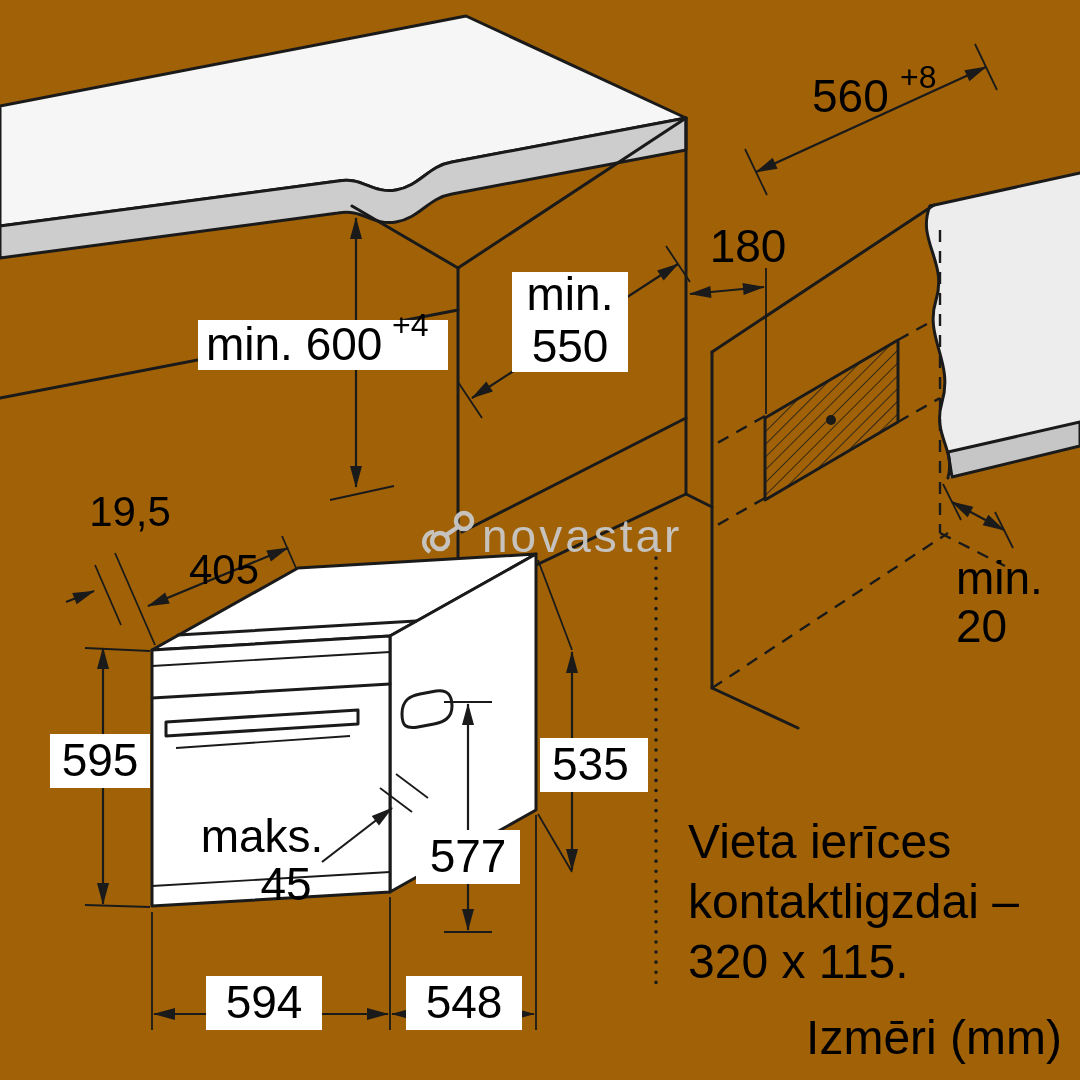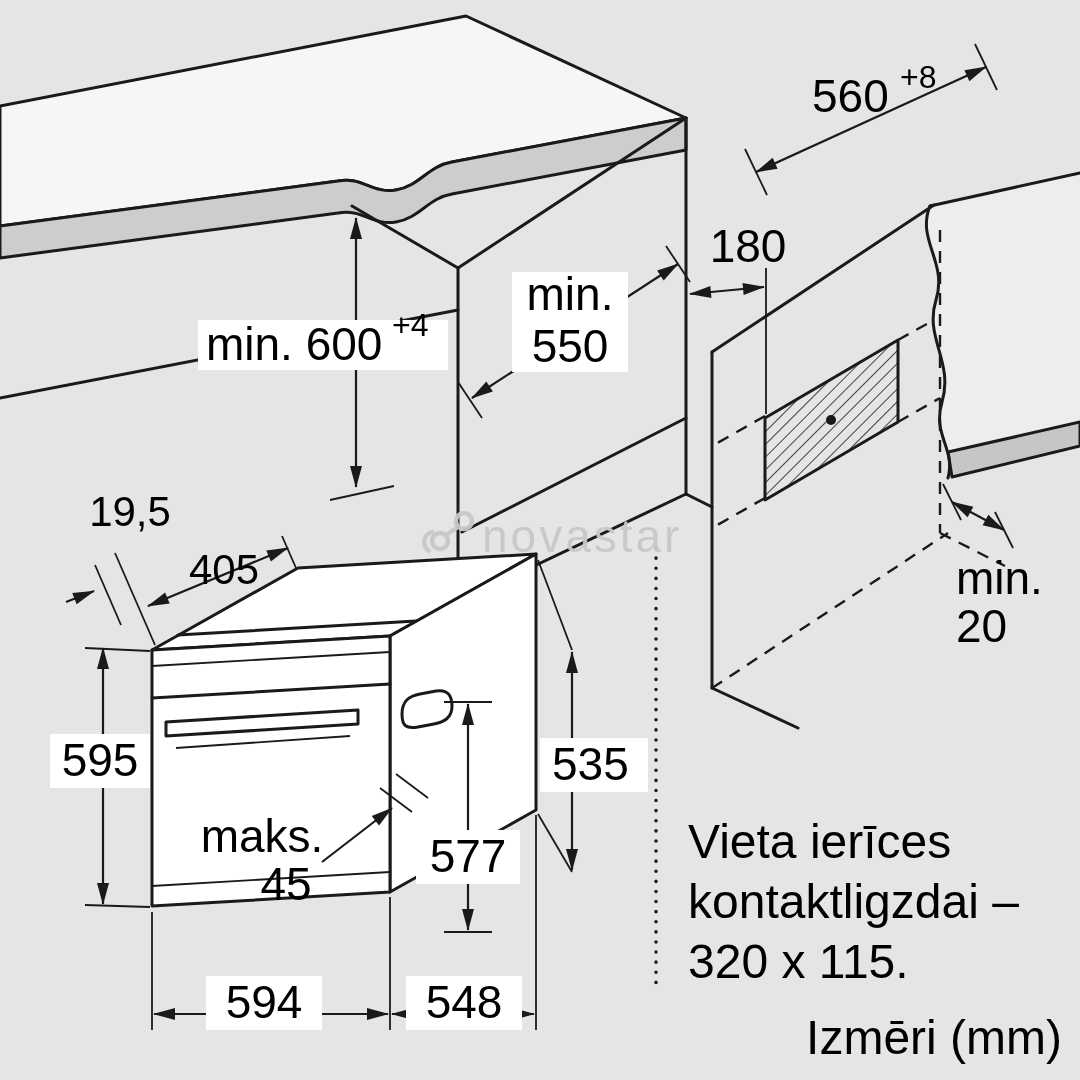--- a/index.html
+++ b/index.html
@@ -1,16 +1,16 @@
 <!DOCTYPE html>
 <html><head>
 <meta charset="utf-8">
 <style>
   html,body{margin:0;padding:0;background:#fff;}
-  .stage{width:1080px;height:1080px;position:relative;background:#e5e5e5;overflow:hidden;}
+  .stage{width:1080px;height:1080px;position:relative;background:#a16207;overflow:hidden;}
   svg{display:block;}
   svg text{font-family:"Liberation Sans","DejaVu Sans",sans-serif;fill:#000;}
   .dim{font-size:46px;}
   .dimS{font-size:42px;}
   .sup{font-size:32px;}
   .note{font-size:48px;}
   .wm{font-size:46px;fill:#c8c8c8;letter-spacing:3px;}
   .obj{stroke:#1a1a1a;stroke-width:3;fill:none;stroke-linecap:round;stroke-linejoin:round;}
   .objf{stroke:#1a1a1a;stroke-width:3;stroke-linejoin:round;}
   .dimln{stroke:#1a1a1a;stroke-width:2.2;fill:none;}

